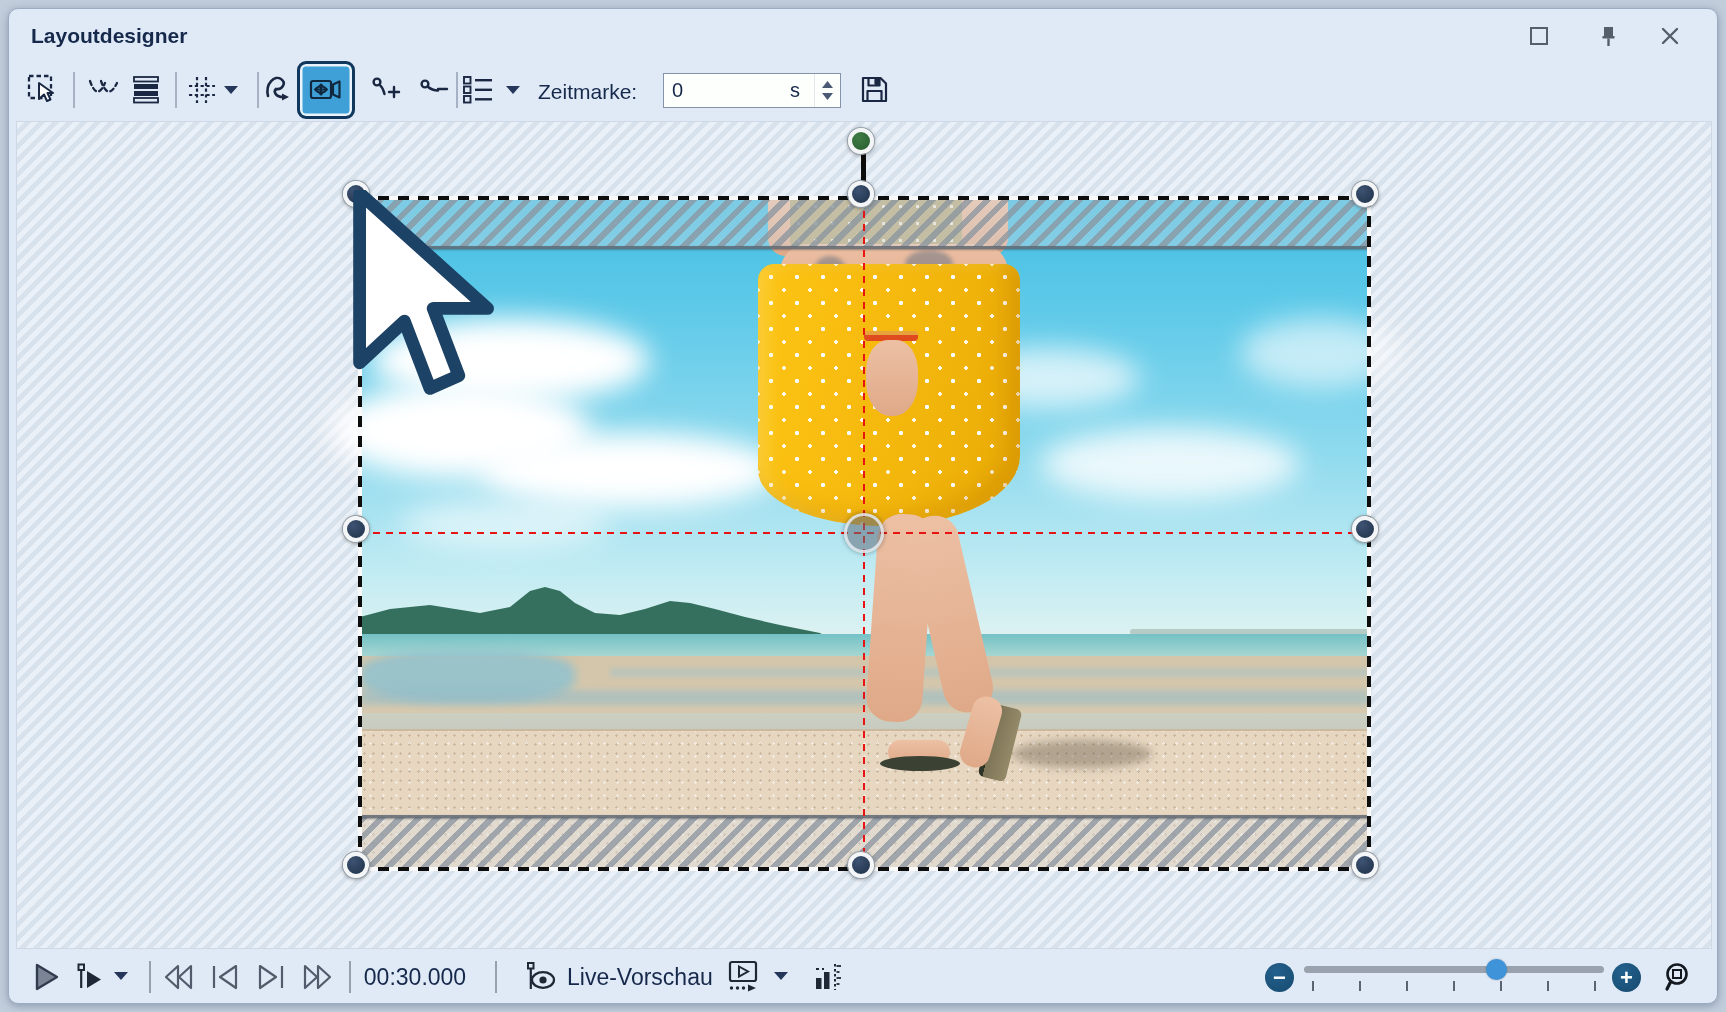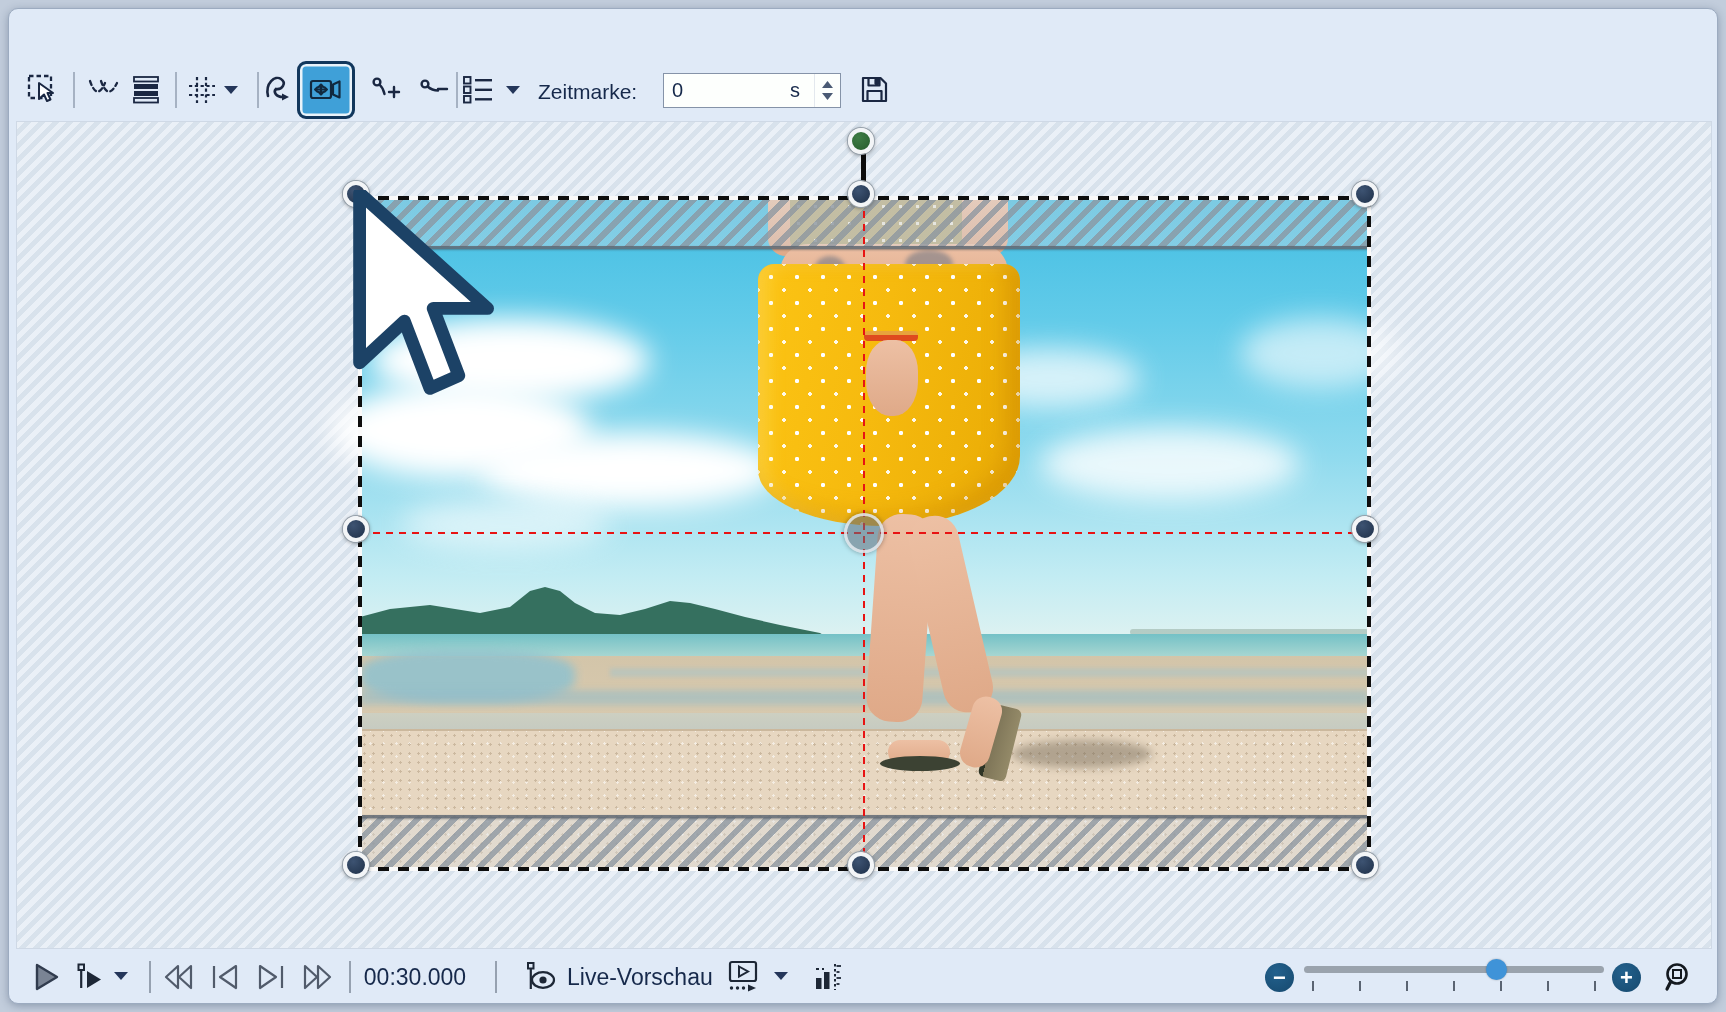--- a/index.html
+++ b/index.html
@@ -116,20 +116,46 @@
   #zoom-thumb{position:absolute;top:-7px;width:21px;height:21px;border-radius:50%;background:#3f93d8;box-shadow:0 0 2px rgba(0,0,0,.3);}
   #zoom-ticks{position:absolute;left:1295px;top:972px;width:300px;padding:0 8px;display:flex;justify-content:space-between;}
   #zoom-ticks span{width:2px;height:10px;background:#5a6472;}
   svg{display:block;}
 </style>
 </head>
 <body>
 
 <div id="window">
 
+  <div id="titlebar">
+    <div id="title">Layoutdesigner</div>
+    <div class="winctl" style="left:1517px;">
+      <span>
+        <svg width="22" height="22" viewBox="0 0 22 22">
+            <rect x="3" y="3" width="16" height="16" fill="none" stroke="#555e6b" stroke-width="2"></rect>
+          </svg>
+      </span>
+    </div>
+    <div class="winctl" style="left:1586px;">
+      <span>
+        <svg width="22" height="22" viewBox="0 0 22 22">
+          <rect x="7" y="2" width="9" height="9" fill="#555e6b"></rect>
+          <rect x="5.5" y="11" width="12" height="2.5" fill="#555e6b"></rect>
+          <line x1="11.5" y1="13.5" x2="11.5" y2="21" stroke="#555e6b" stroke-width="2.4"></line>
+        </svg>
+      </span>
+    </div>
+    <div class="winctl" style="left:1648px;">
+      <span>
+        <svg width="22" height="22" viewBox="0 0 22 22">
+            <path d="M4,4 L18,18 M18,4 L4,18" stroke="#555e6b" stroke-width="2.4" stroke-linecap="round"></path>
+          </svg>
+      </span>
+    </div>
+  </div>
 
   <div id="toolbar">
     <div class="tbtn" style="left:13px;">
       <span>
         <svg width="34" height="34" viewBox="0 0 34 34">
           <rect x="3" y="3" width="22" height="22" fill="none" stroke="#1a2742" stroke-width="2.3" stroke-dasharray="4.5 3"></rect>
           <polygon points="13,10 13,26 18,21.5 21,28 24.5,26.5 21.5,20 27,20" fill="#fff" stroke="#1a2742" stroke-width="2" stroke-linejoin="round"></polygon>
         </svg>
       </span>
     </div>

